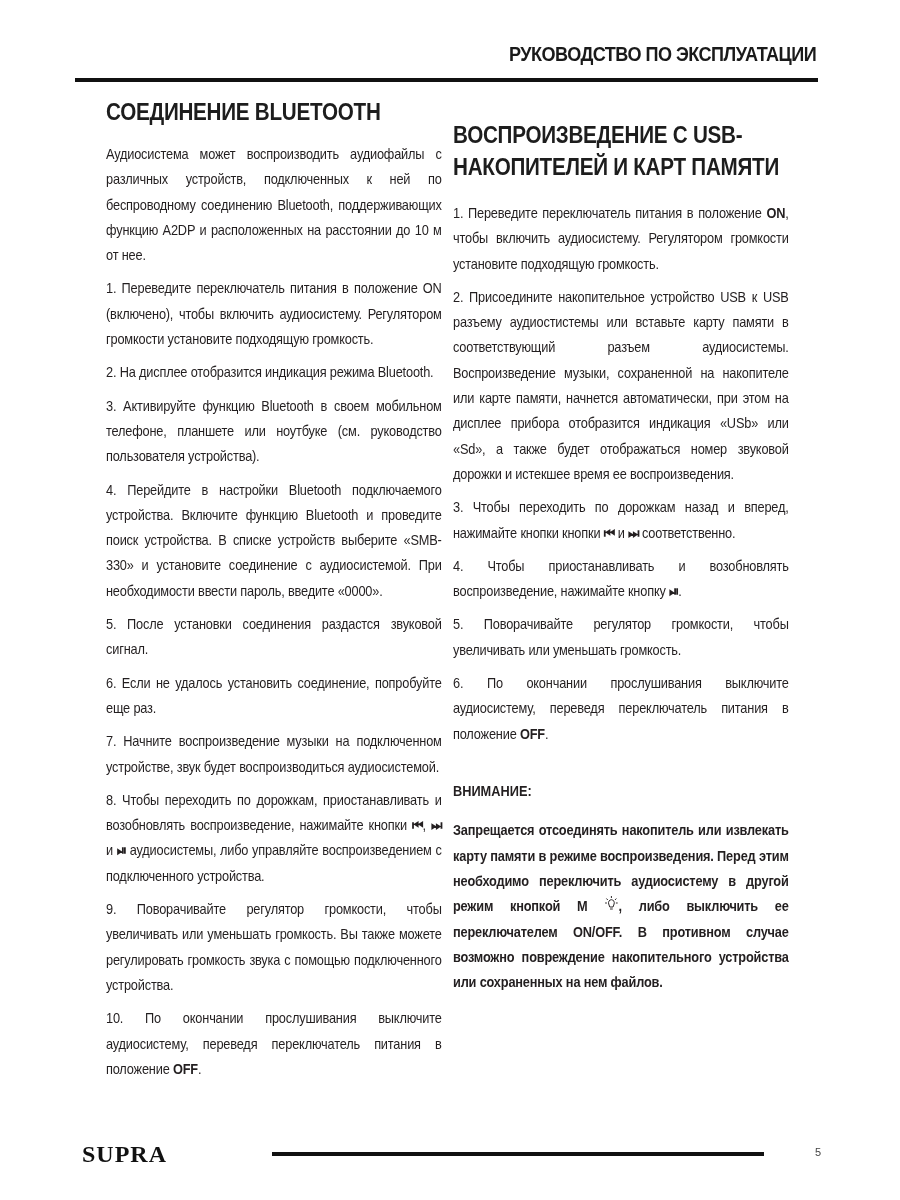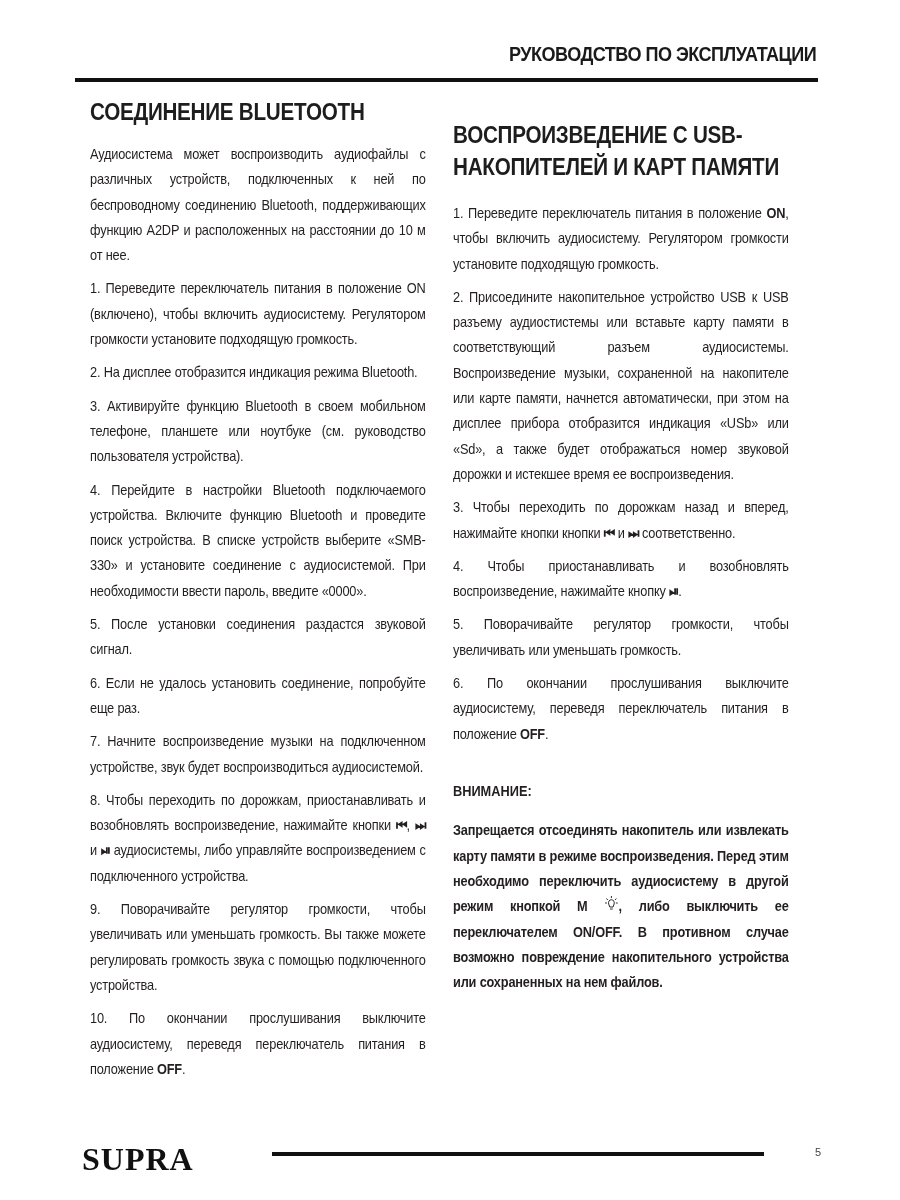--- a/index.html
+++ b/index.html
@@ -6,37 +6,37 @@
   body { width: 900px; height: 1200px; position: relative; overflow: hidden; color: #231f20; }
   .page { position: absolute; left: 0; top: 0; width: 900px; height: 1200px; }
   .header-title {
     position: absolute; right: 84px; top: 42px;
     font-family: "Liberation Sans", sans-serif; font-weight: bold;
     font-size: 21px; letter-spacing: -0.6px; transform: scaleX(0.86); transform-origin: right center;
     color: #1a1a1a;
   }
   .header-rule { position: absolute; left: 75px; top: 78px; width: 743px; height: 4px; background: #111; }
   .col { position: absolute; top: 96px; width: 336px; font-family: "Liberation Sans", sans-serif; font-size: 14.2px; line-height: 25.3px; }
-  .col-left { left: 90px; }
+  .col-left { left: 106px; }
   .col-right { left: 453px; margin-top: 23px; }
   .section-title {
     font-family: "Liberation Sans", sans-serif; font-weight: bold; font-size: 24px; line-height: 32px;
     letter-spacing: -0.3px; margin: 0 0 14px 0; color: #1d1d1d;
     transform: scaleX(0.86); transform-origin: left center; white-space: nowrap;
   }
   .col-right .section-title { margin-bottom: 18px; }
   .para { margin: 0 0 8px 0; text-align: justify; transform: scaleX(0.9); transform-origin: left top; width: 111%; letter-spacing: -0.2px; }
   .para b { font-weight: bold; }
   .glyph { font-weight: bold; letter-spacing: -1px; }
   .warn-title { font-weight: bold; margin-top: 32px; margin-bottom: 4px; transform: scaleX(0.9); transform-origin: left top; }
   .warn { font-weight: bold; text-align: justify; transform: scaleX(0.9); transform-origin: left top; width: 111%; letter-spacing: -0.2px; }
   .bulb { display: inline-block; width: 16px; height: 18px; vertical-align: -2px; }
   .footer-logo {
     position: absolute; left: 82px; top: 1141px;
-    font-family: "Liberation Serif", serif; font-weight: bold; font-size: 32px; letter-spacing: 1px; color: #111;
+    font-family: "Liberation Serif", serif; font-weight: bold; font-size: 24px; letter-spacing: 1px; color: #111;
   }
   .footer-rule { position: absolute; left: 272px; top: 1152px; width: 492px; height: 4px; background: #111; }
   .page-num { position: absolute; left: 815px; top: 1146px; font-family: "Liberation Sans", sans-serif; font-size: 11px; color: #444; }
 </style>
 </head>
 <body>
 
 <div class="page">
   <div class="header-title">РУКОВОДСТВО ПО ЭКСПЛУАТАЦИИ</div>
   <div class="header-rule"></div>

